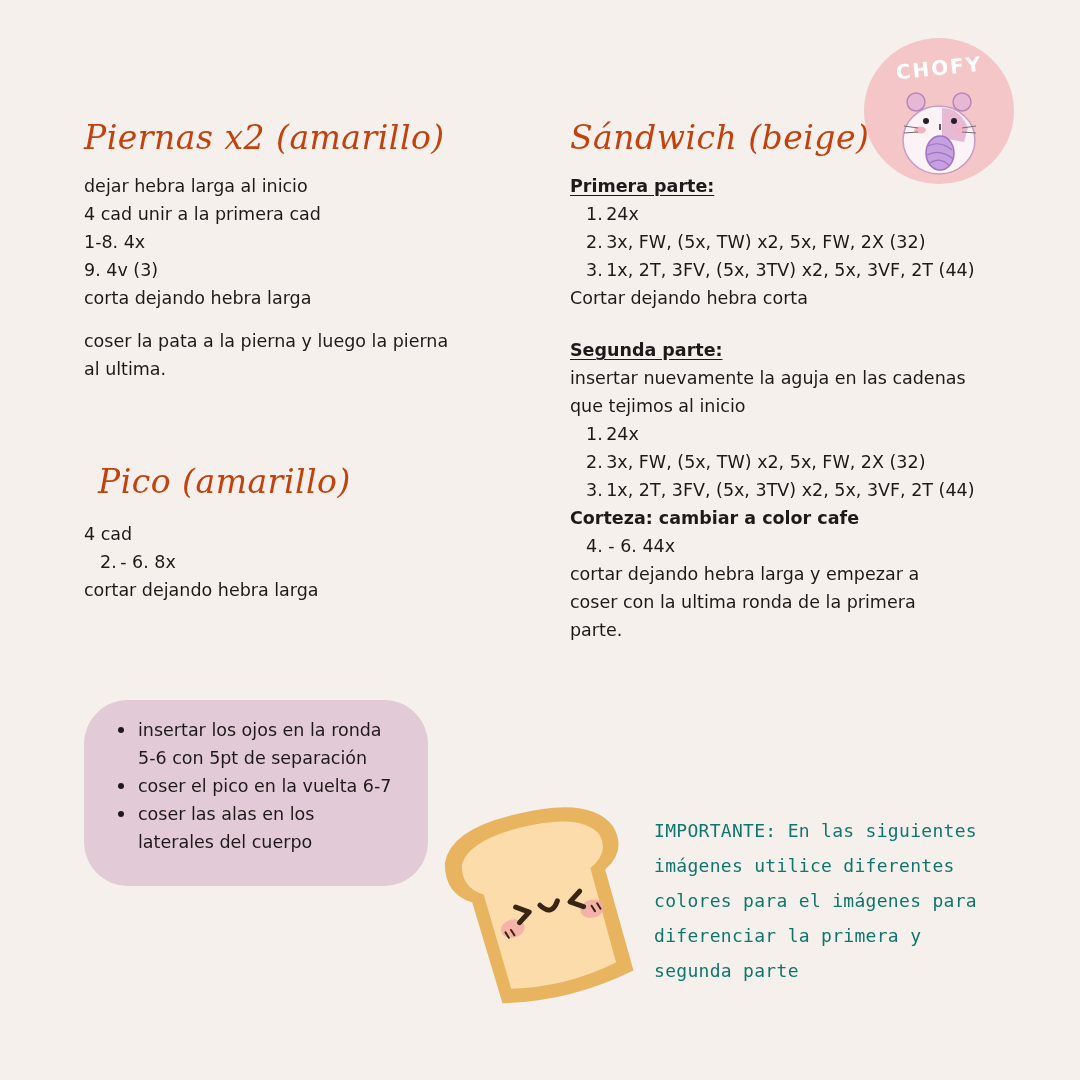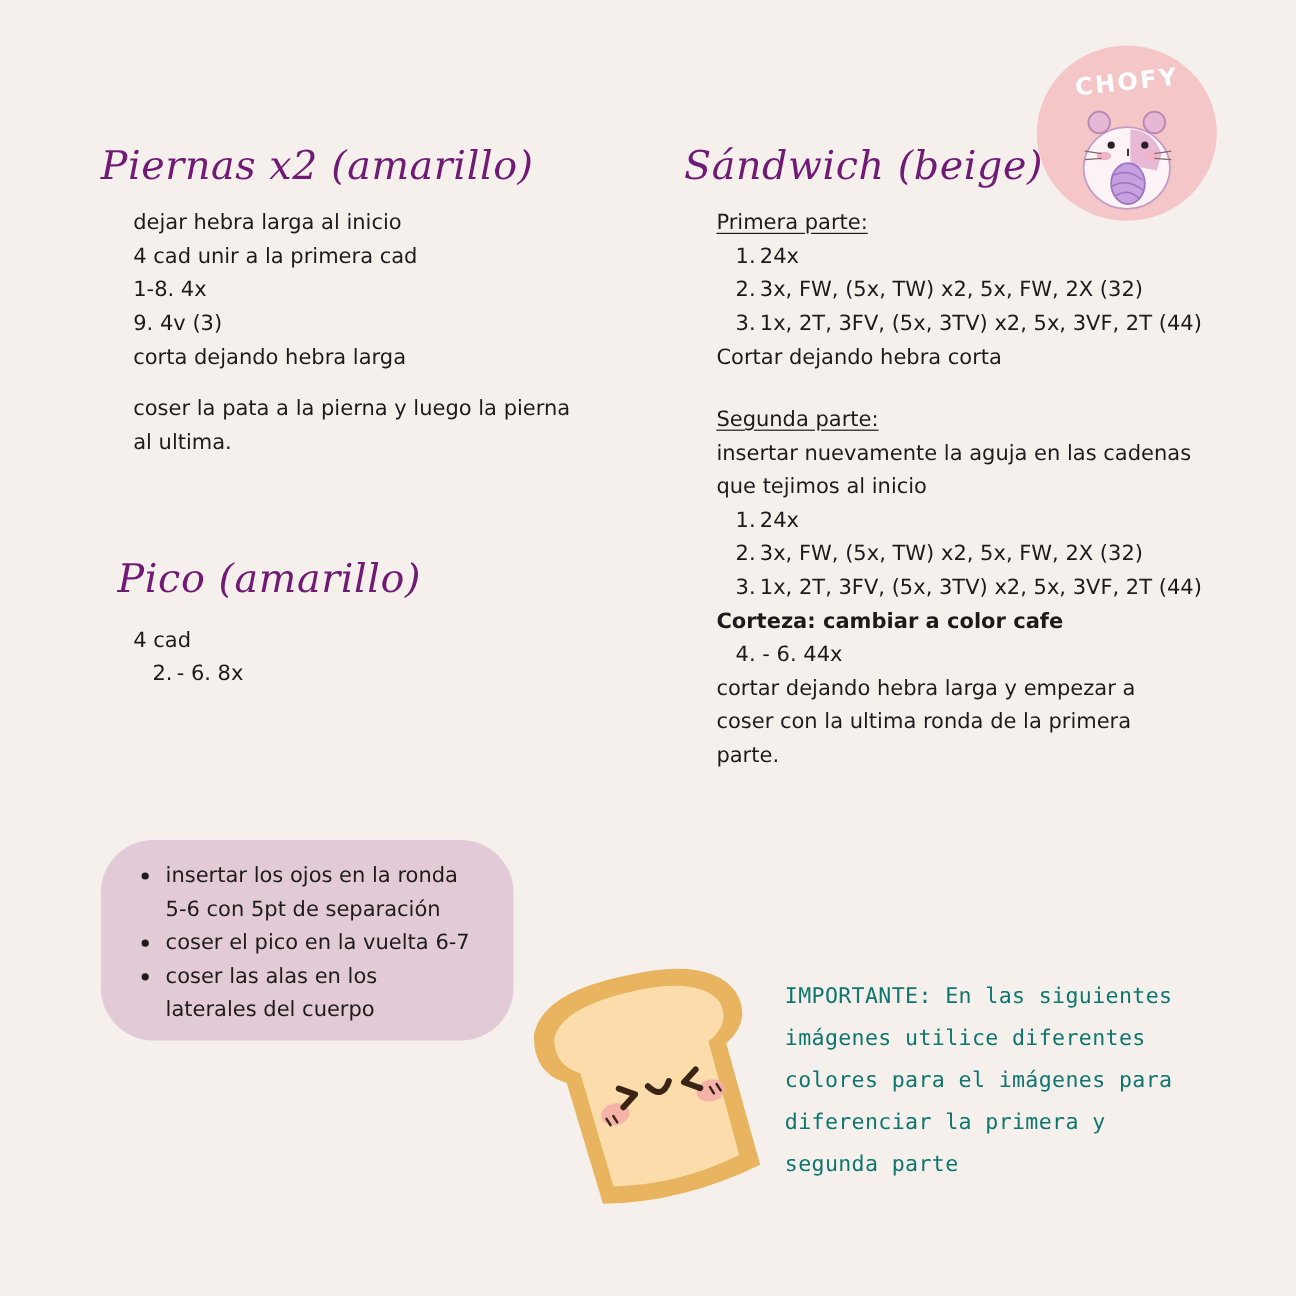--- a/index.html
+++ b/index.html
@@ -7,41 +7,41 @@
   body {
     background: #f5f0eb;
     font-family: "DejaVu Sans", sans-serif;
     color: #1f1a1a;
     position: relative;
   }
   .section-title {
     position: absolute;
     font-family: "DejaVu Serif", serif;
     font-style: italic;
-    color: #701a75;
+    color: #c2410c;
     font-size: 33px;
     letter-spacing: 0.5px;
     white-space: nowrap;
   }
   .text-block {
     position: absolute;
     font-size: 17.5px;
     line-height: 28px;
     white-space: nowrap;
   }
-  .text-block .line { display: block; height: 28px; margin-left: 27px; }
+  .text-block .line { display: block; height: 28px; }
   .text-block .indent { padding-left: 16px; }
-  .text-block .u { text-decoration: underline; text-underline-offset: 3px; }
+  .text-block .u { text-decoration: underline; text-underline-offset: 3px; font-weight: bold; }
   .text-block .b { font-weight: bold; }
   .gap { display: block; height: 15px; }
 
   .tips-box {
     position: absolute;
     left: 84px; top: 700px;
-    width: 344px; height: 167px;
+    width: 344px; height: 186px;
     background: #e2cad6;
     border-radius: 44px;
     padding: 16px 20px 0 34px;
   }
   .tips-box ul { list-style: none; font-size: 17.5px; line-height: 28px; }
   .tips-box li { position: relative; padding-left: 20px; white-space: nowrap; }
   .tips-box li::before {
     content: "";
     position: absolute; left: 0; top: 11px;
     width: 6px; height: 6px; border-radius: 50%; background: #1f1a1a;
@@ -110,20 +110,21 @@
   <span class="line">corta dejando hebra larga</span>
   <span class="gap"></span>
   <span class="line">coser la pata a la pierna y luego la pierna</span>
   <span class="line">al ultima.</span>
 </div>
 
 <div class="section-title" style="left:98px; top:462px;">Pico (amarillo)</div>
 <div class="text-block" style="left:84px; top:520px;">
   <span class="line">4 cad</span>
   <span class="line indent">2. - 6. 8x</span>
+  <span class="line">cortar dejando hebra larga</span>
 </div>
 
 <div class="section-title" style="left:570px; top:118px;">Sándwich (beige)</div>
 <div class="text-block" style="left:570px; top:172px;">
   <span class="line u">Primera parte:</span>
   <span class="line indent">1. 24x</span>
   <span class="line indent">2. 3x, FW, (5x, TW) x2, 5x, FW, 2X (32)</span>
   <span class="line indent">3. 1x, 2T, 3FV, (5x, 3TV) x2, 5x, 3VF, 2T (44)</span>
   <span class="line">Cortar dejando hebra corta</span>
   <span class="gap" style="height:24px;"></span>

